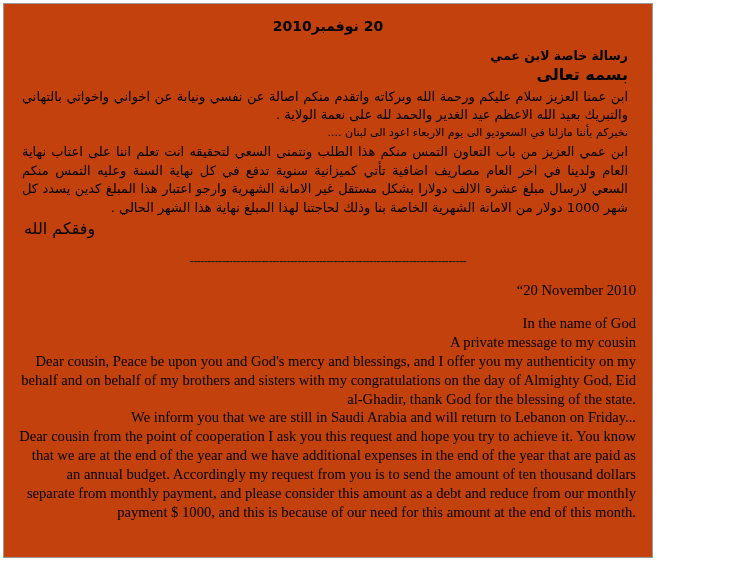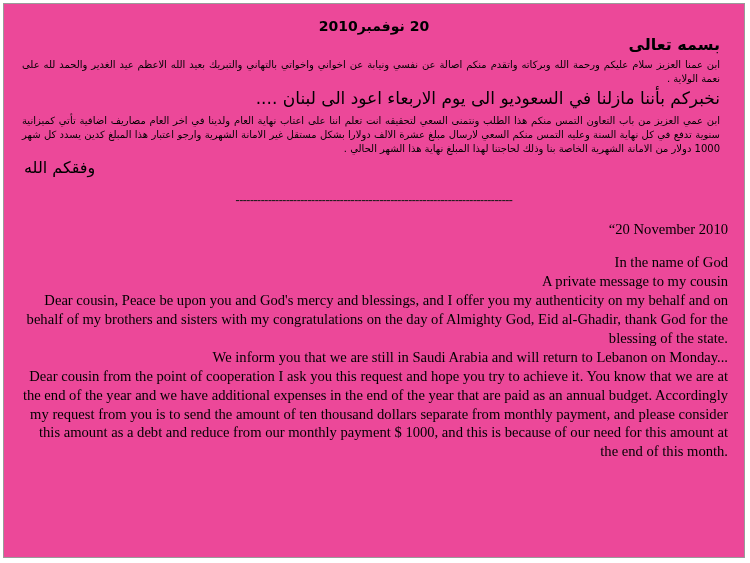--- a/index.html
+++ b/index.html
@@ -13,25 +13,25 @@
     overflow: hidden;
     font-family: "Liberation Serif", "DejaVu Serif", serif;
     color: #000000;
   }
 
   
   #page-frame {
     position: absolute;
     left: 3px;
     top: 3px;
-    width: 742px;
+    width: 650px;
     height: 555px;
     box-sizing: border-box;
     border: 1px solid #9a9a9a;
-    background: #ec4899;
+    background: #c2410c;
   }
 
   #page-inner {
     position: relative;
     width: 100%;
     height: 100%;
     box-sizing: border-box;
     padding: 0;
   }
 
@@ -63,29 +63,29 @@
   }
 
   .ar-subtitle {
     font-weight: bold;
     font-size: 16px;
     margin-top: 1px;
     line-height: 1.25;
   }
 
   .ar-para {
-    font-size: 10px;
+    font-size: 13px;
     line-height: 1.42;
     margin-top: 3px;
     text-align: justify;
     text-justify: inter-word;
   }
 
   .ar-line {
-    font-size: 17px;
+    font-size: 11px;
     line-height: 1.42;
     text-align: right;
   }
 
   .ar-closing {
     font-size: 16px;
     line-height: 1.42;
     text-align: left;
     direction: rtl;
     margin-top: 1px;
@@ -142,20 +142,21 @@
 </head>
 <body>
 
 <div id="page-frame">
   <div id="page-inner">
 
     <div class="ar-date">20 نوفمبر2010</div>
 
     <div class="arabic-block">
 
+      <div class="ar-title">رسالة خاصة لابن عمي</div>
 
       <div class="ar-subtitle">بسمه تعالى</div>
 
       <div class="ar-para">ابن عمنا العزيز سلام عليكم ورحمة الله وبركاته واتقدم منكم اصالة عن نفسي ونيابة عن اخواني واخواتي بالتهاني والتبريك بعيد الله الاعظم عيد الغدير والحمد لله على نعمة الولاية .</div>
 
       <div class="ar-line">نخبركم بأننا مازلنا في السعوديو الى يوم الاربعاء اعود الى لبنان ....</div>
 
       <div class="ar-para">ابن عمي العزيز من باب التعاون التمس منكم هذا الطلب ونتمنى السعي لتحقيقه انت تعلم اننا على اعتاب نهاية العام ولدينا في اخر العام مصاريف اضافية تأتي كميزانية سنوية تدفع في كل نهاية السنة وعليه التمس منكم السعي لارسال مبلغ عشرة الالف دولارا بشكل مستقل غير الامانة الشهرية وارجو اعتبار هذا المبلغ كدين يسدد كل شهر 1000 دولار من الامانة الشهرية الخاصة بنا وذلك لحاجتنا لهذا المبلغ نهاية هذا الشهر الحالي .</div>
 
       <div class="ar-closing">وفقكم الله</div>
@@ -170,20 +171,20 @@
       <span class="en-line">“20 November 2010</span>
 
       <span class="en-gap"></span>
 
       <span class="en-line">In the name of God</span>
 
       <span class="en-line">A private message to my cousin</span>
 
       <span class="en-para">Dear cousin, Peace be upon you and God's mercy and blessings, and I offer you my authenticity on my behalf and on behalf of my brothers and sisters with my congratulations on the day of Almighty God, Eid al-Ghadir, thank God for the blessing of the state.</span>
 
-      <span class="en-para">We inform you that we are still in Saudi Arabia and will return to Lebanon on Monday...</span>
+      <span class="en-para">We inform you that we are still in Saudi Arabia and will return to Lebanon on Friday...</span>
 
       <span class="en-para">Dear cousin from the point of cooperation I ask you this request and hope you try to achieve it. You know that we are at the end of the year and we have additional expenses in the end of the year that are paid as an annual budget. Accordingly my request from you is to send the amount of ten thousand dollars separate from monthly payment, and please consider this amount as a debt and reduce from our monthly payment $ 1000, and this is because of our need for this amount at the end of this month.</span>
 
     </div>
 
   </div>
 </div>
 
 </body></html>

